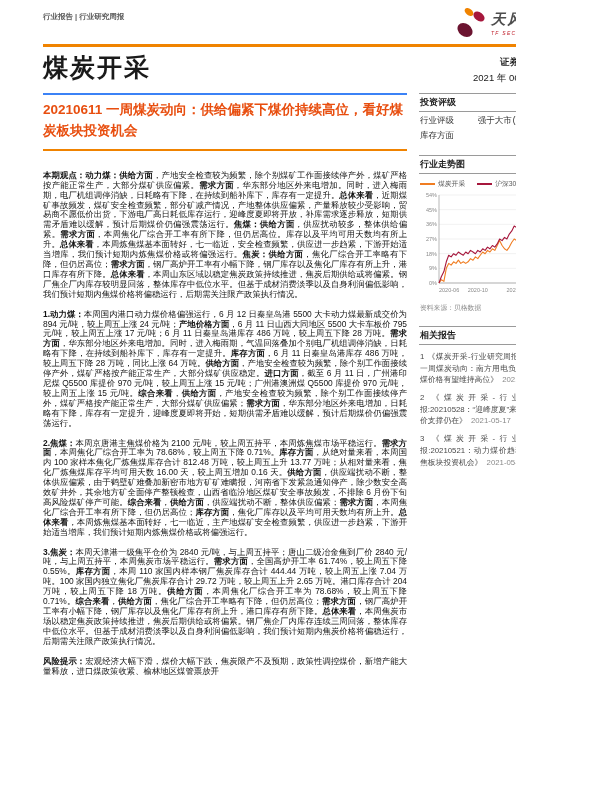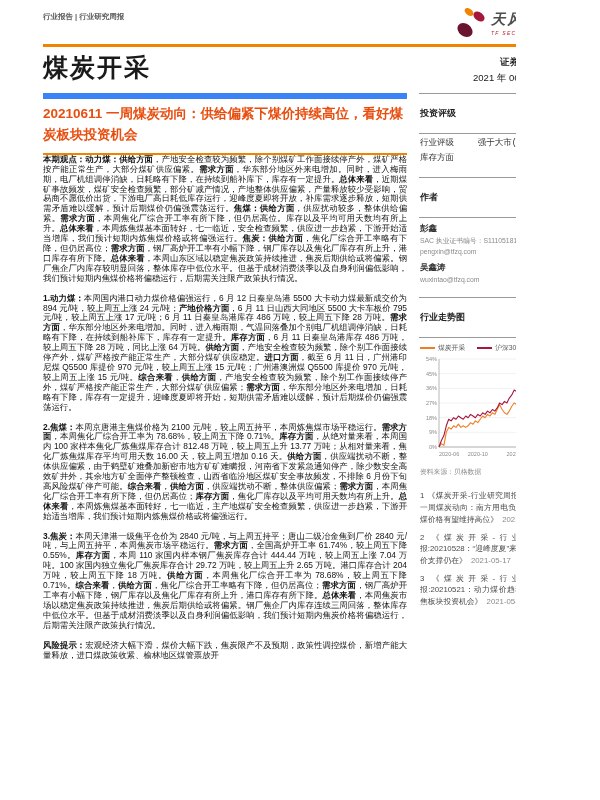--- a/index.html
+++ b/index.html
@@ -22,31 +22,31 @@
   .masthead h1 { font-size:25px; font-weight:bold; color:#1a1a1a; letter-spacing:2px; line-height:1.1; }
   .mast-right { text-align:right; padding-top:2px; }
   .mast-right .rlabel { font-size:9.5px; font-weight:bold; color:#1a1a1a; }
   .mast-right .rdate  { font-size:9.5px; color:#1a1a1a; margin-top:3px; }
 
   
   .cols { display:flex; margin-top:8px; }
   .main-col { width:364px; }
   .side-col { width:138px; margin-left:12px; }
 
-  .title-block { border-top:6px solid #3b82f6; border-bottom:2px solid #f08300; padding:5px 0 7px; margin-bottom:0; }
+  .title-block { border-top:2px solid #3b82f6; border-bottom:2px solid #f08300; padding:5px 0 7px; margin-bottom:20px; }
   .title-block h2 { font-size:13.5px; font-weight:bold; color:#e84e0f; line-height:1.55; }
 
   .para { font-size:8.4px; line-height:1.18; color:#141414; text-align:justify; margin-bottom:10px; }
   .para .lead { font-weight:bold;margin-top:35px; }
   .para b { font-weight:bold; }
   .para.risk { margin-top:4px; }
 
   
   .side-section { margin-bottom:13px; }
-  .side-heading { font-size:9px; font-weight:bold; color:#222; border-top:1px solid #9a9a9a; border-bottom:1px solid #9a9a9a; padding:13px 1px; }
+  .side-heading { font-size:9px; font-weight:bold; color:#222; border-top:1px solid #9a9a9a; border-bottom:1px solid #9a9a9a; padding:2px 1px; }
   .kv-row { display:flex; justify-content:space-between; font-size:8.5px; color:#333; padding:3px 1px 0;font-family:Liberation Mono, monospace; }
   .kv-row .v { text-align:right; }
   .author-entry { margin-top:5px; padding:0 1px; }
   .author-row { display:flex; justify-content:space-between; font-size:8.5px; color:#333; }
   .author-row .nm { font-weight:bold; }
   .author-sub { font-size:6.8px; color:#8a8a8a; margin-top:2px; line-height:1.3; }
   .legend { display:flex; gap:12px; align-items:center; font-size:6.8px; color:#595959; margin:5px 1px 1px; }
   .legend .li { display:flex; align-items:center; gap:3px; }
   .legend .sw { display:inline-block; width:15px; height:2px; }
   .source-note { font-size:6.8px; color:#8a8a8a; margin-top:3px; padding:0 1px; }
@@ -108,40 +108,20 @@
                 <span class="k">行业评级</span>
                 <span class="v">强于大市(维持评级)</span>
               </div>
               <div class="kv-row">
                 <span class="k">库存方面</span>
                 <span class="v">煤炭开采</span>
               </div>
             </div>
         </div>
 
-        <div class="side-section">
-          <div class="side-heading">作者</div>
-          <div id="author-list">
-              <div class="author-entry">
-                <div class="author-row">
-                  <span class="nm">彭鑫</span>
-                  <span class="rl">分析师</span>
-                </div>
-                <div class="author-sub">SAC 执业证书编号：S1110518110002</div>
-                <div class="author-sub">pengxin@tfzq.com</div>
-              </div>
-              <div class="author-entry">
-                <div class="author-row">
-                  <span class="nm">吴鑫涛</span>
-                  <span class="rl">联系人</span>
-                </div>
-                <div class="author-sub">wuxintao@tfzq.com</div>
-              </div>
-            </div>
-        </div>
 
         <div class="side-section">
           <div class="side-heading">行业走势图</div>
           <div class="legend" id="chart-legend">
               <span class="li">
                 <span class="sw" style="background: rgb(240, 125, 34);"></span>
                 <span class="lt">煤炭开采</span>
               </span>
               <span class="li">
                 <span class="sw" style="background: rgb(166, 23, 60);"></span>
@@ -168,20 +148,21 @@
               <text x="20" y="102" text-anchor="start" font-size="5.5" fill="#8a8a8a">2020-06</text>
               <text x="58.808510638297875" y="102" text-anchor="middle" font-size="5.5" fill="#8a8a8a">2020-10</text>
               <text x="97.61702127659575" y="102" text-anchor="middle" font-size="5.5" fill="#8a8a8a">2021-02</text>
               <polyline points="20.0,93.0 22.4,89.7 24.9,91.4 27.3,78.3 29.7,73.4 32.1,75.1 34.6,71.8 37.0,73.4 39.4,70.2 41.8,73.4 44.3,71.8 46.7,73.4 49.1,71.8 51.5,68.6 54.0,70.2 56.4,66.9 58.8,68.6 61.2,65.3 63.7,62.0 66.1,63.7 68.5,60.4 70.9,62.0 73.4,58.8 75.8,60.4 78.2,55.5 80.6,50.6 83.1,55.5 85.5,58.8 87.9,60.4 90.3,57.1 92.8,52.3 95.2,49.0 97.6,50.6 100.0,47.4 102.5,50.6 104.9,52.3 107.3,49.0 109.7,50.6 112.2,45.7 114.6,42.5 117.0,39.2 119.4,40.9 121.9,36.0 124.3,31.1 126.7,24.6 129.1,14.8 131.6,5.0 134.0,18.0" fill="none" stroke="#f07d22" stroke-width="1.1" stroke-linejoin="round"></polyline>
               <polyline points="20.0,93.0 22.4,86.5 24.9,81.6 27.3,71.8 29.7,65.3 32.1,66.9 34.6,63.7 37.0,65.3 39.4,62.0 41.8,63.7 44.3,65.3 46.7,62.0 49.1,63.7 51.5,60.4 54.0,62.0 56.4,63.7 58.8,60.4 61.2,62.0 63.7,58.8 66.1,60.4 68.5,57.1 70.9,58.8 73.4,55.5 75.8,57.1 78.2,53.9 80.6,49.0 83.1,50.6 85.5,47.4 87.9,49.0 90.3,44.1 92.8,40.9 95.2,36.0 97.6,37.6 100.0,31.1 102.5,32.7 104.9,39.2 107.3,45.7 109.7,49.0 112.2,50.6 114.6,52.3 117.0,49.0 119.4,50.6 121.9,47.4 124.3,49.0 126.7,50.6 129.1,47.4 131.6,44.1 134.0,45.7" fill="none" stroke="#a6173c" stroke-width="1.1" stroke-linejoin="round"></polyline>
             </svg>
           <div class="source-note">资料来源：贝格数据</div>
         </div>
 
         <div class="side-section">
+          <div class="side-heading">相关报告</div>
           <div id="related-list">
               <div class="rel-item"><span class="num">1</span><span class="ttl">《煤炭开采-行业研究周报:20210604 一周煤炭动向：南方用电负荷攀升，电煤价格有望维持高位》</span><span class="dt"> 2021-06-06</span></div>
               <div class="rel-item"><span class="num">2</span><span class="ttl">《煤炭开采-行业研究周报:20210528：“迎峰度夏”来临，动力煤价支撑仍在》</span><span class="dt"> 2021-05-17</span></div>
               <div class="rel-item"><span class="num">3</span><span class="ttl">《煤炭开采-行业研究周报:20210521：动力煤价趋稳，看好双焦板块投资机会》</span><span class="dt"> 2021-05-24</span></div>
             </div>
         </div>
 
       </div>
     </div>
   </div>

